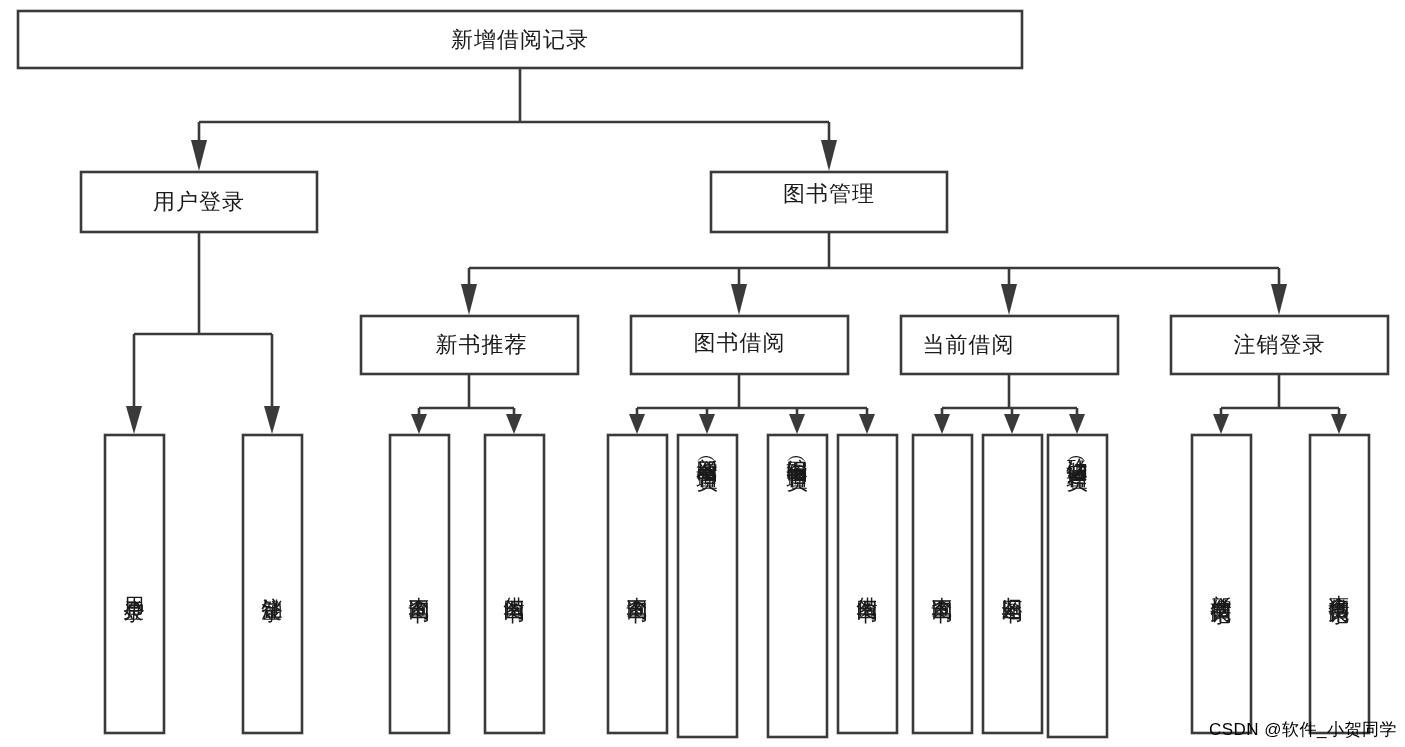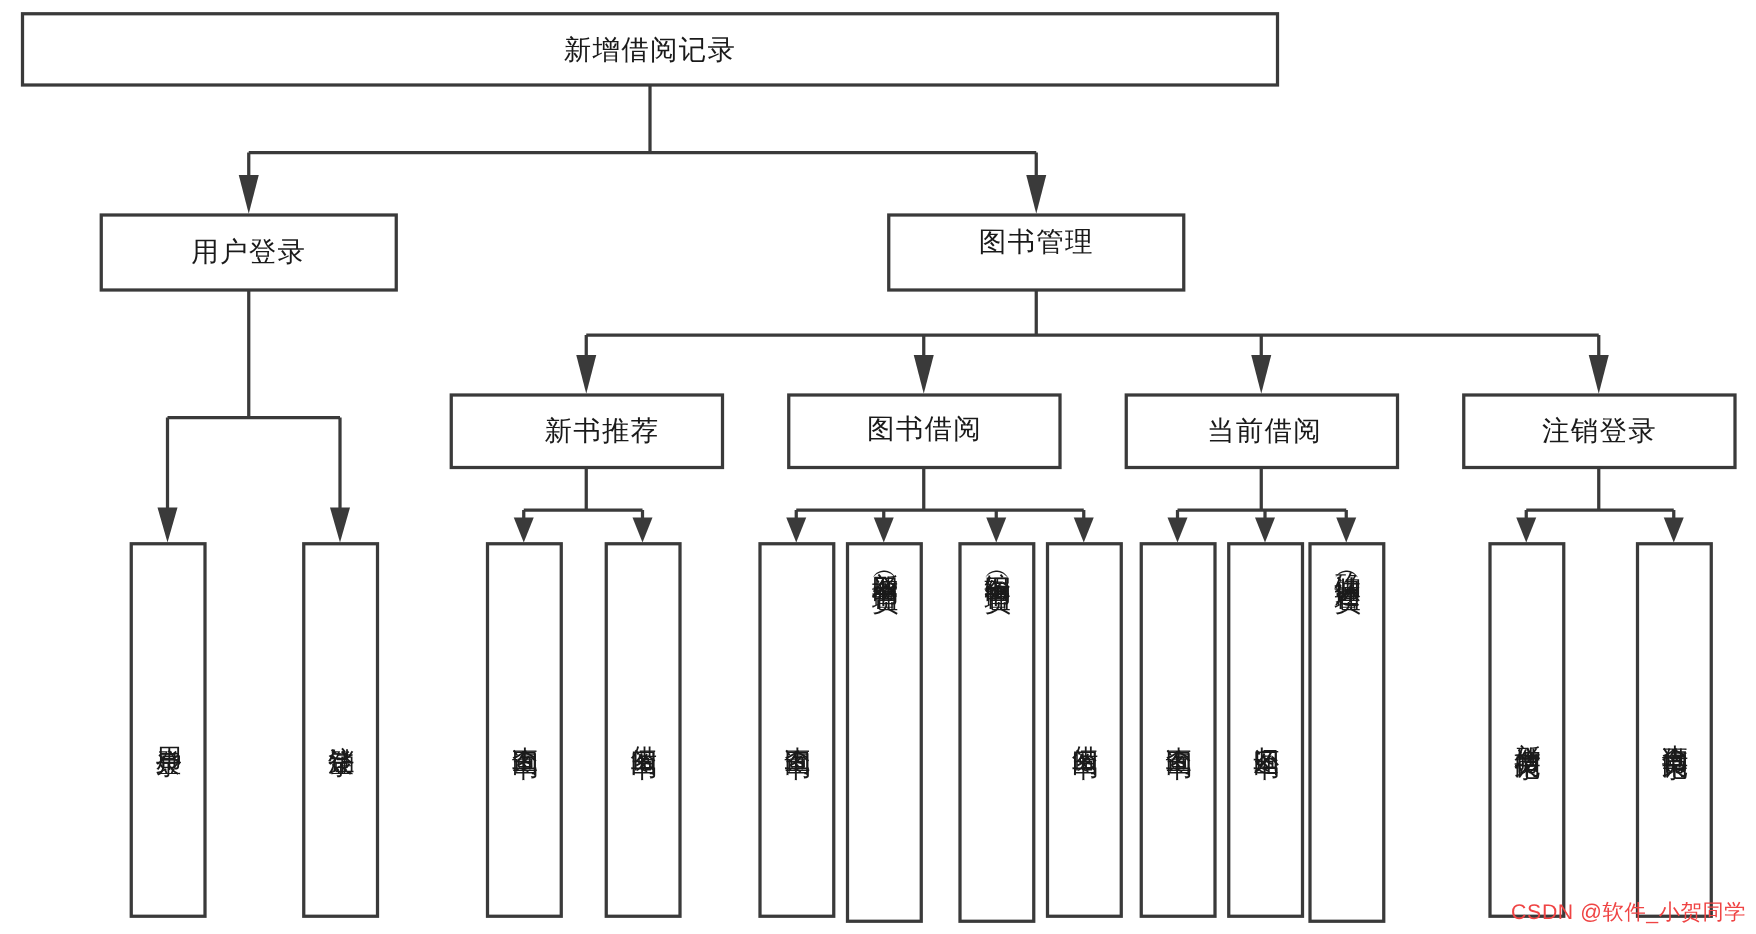--- a/index.html
+++ b/index.html
@@ -70,21 +70,21 @@
     color: #1a1a1a;
     white-space: nowrap;
     letter-spacing: 1px;
   }
   #watermark {
     position: absolute;
     right: 8px;
     bottom: 6px;
     font-family: "Liberation Sans", "DejaVu Sans", sans-serif;
     font-size: 17px;
-    color: #ef4444;
+    color: #000000;
     letter-spacing: 0.5px;
     white-space: nowrap;
     margin-left: 28px;
   }
 </style>
 </head>
 <body>
 
 <div id="diagram-root">
 
@@ -199,21 +199,21 @@
   <div class="hlabel-wrap" style="left:711px; top:172px; width:236px; height:44px;">
     <span class="hlabel-text">图书管理</span>
   </div>
 
   <div class="hlabel-wrap" style="left:361px; top:316px; width:217px; height:58px;margin-left:12px;">
     <span class="hlabel-text">新书推荐</span>
   </div>
   <div class="hlabel-wrap" style="left:631px; top:316px; width:217px; height:54px;">
     <span class="hlabel-text">图书借阅</span>
   </div>
-  <div class="hlabel-wrap" style="left:903px; top:316px; width:217px; height:58px;">
+  <div class="hlabel-wrap" style="left:860px; top:316px; width:217px; height:58px;">
     <span class="hlabel-text">当前借阅</span>
   </div>
   <div class="hlabel-wrap" style="left:1171px; top:316px; width:217px; height:58px;">
     <span class="hlabel-text">注销登录</span>
   </div>
 
   <div class="vlabel-wrap" style="left:105px; top:435px; width:59px; height:298px;">
     <span class="vlabel-text">用户登录</span>
   </div>
   <div class="vlabel-wrap" style="left:243px; top:435px; width:59px; height:298px;">

